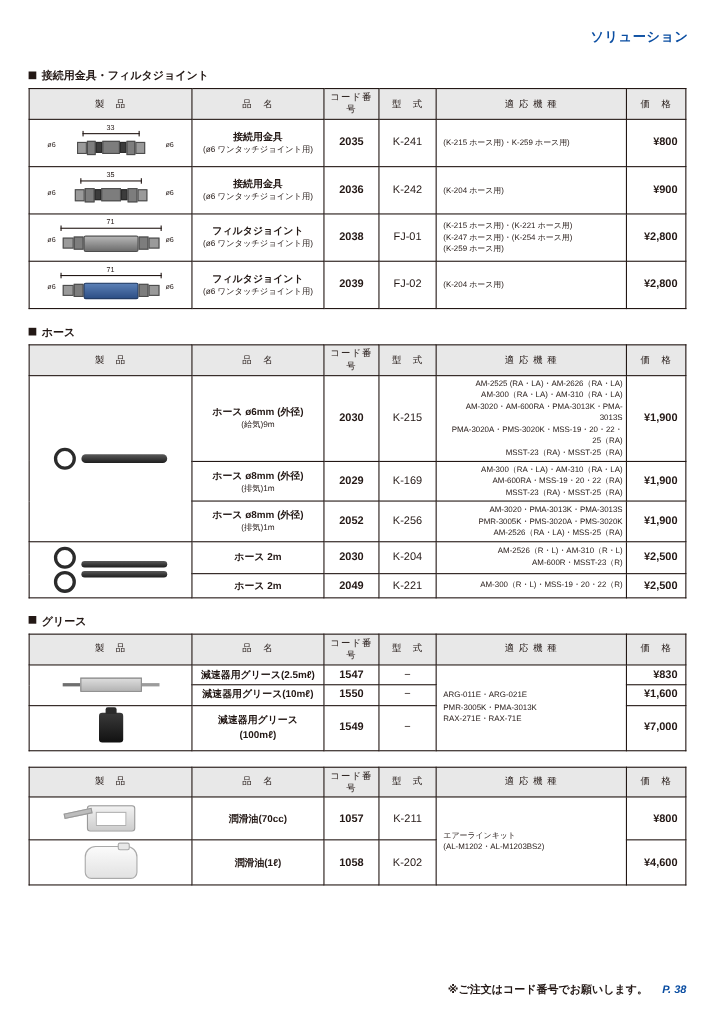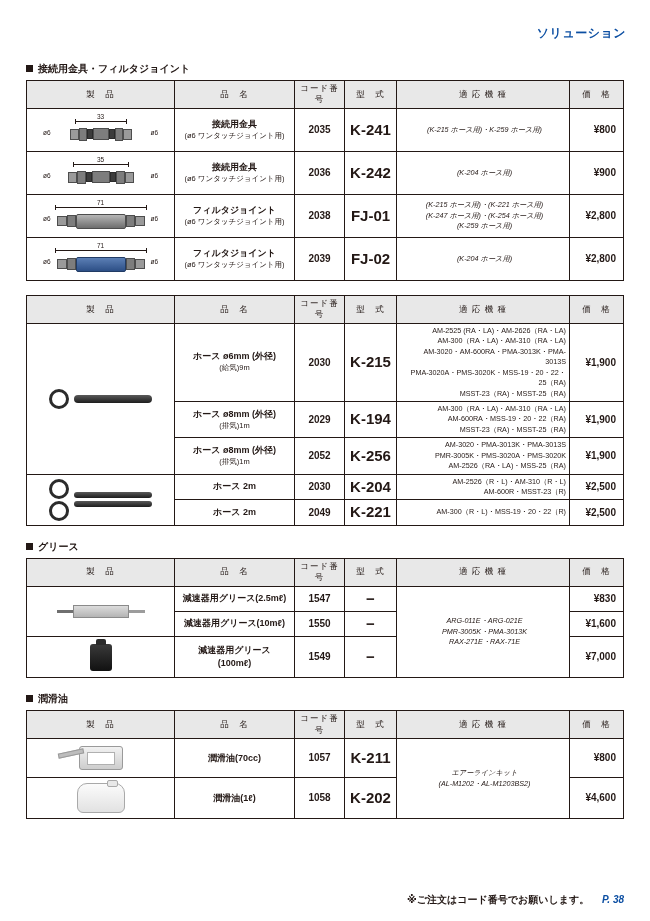--- a/index.html
+++ b/index.html
@@ -65,23 +65,23 @@
   }
   .c-prod{width:148px;}
   .c-name{width:120px;}
   .c-code{width:50px;}
   .c-type{width:52px;}
   .c-apply{width:auto;}
   .c-price{width:54px;}
   td.name{font-weight:bold;font-size:9px;line-height:1.45;}
   td.name .sub{font-weight:normal;font-size:7.5px;display:block;}
   td.code{font-weight:bold;font-size:10px;}
-  td.type{font-weight:bold;font-size:15px;}
+  td.type{font-weight:normal;font-size:10px;}
   td.apply{font-size:7.2px;line-height:1.45;text-align:right;padding-left:6px;}
-  td.apply.c{text-align:center;font-style:italic;}
+  td.apply.c{text-align:left;}
   td.price{font-weight:bold;font-size:10px;text-align:right;padding-right:7px;}
   td.prod{padding:4px 2px;}
   
   .fig{position:relative;height:34px;}
   .figwrap{display:flex;align-items:center;justify-content:center;height:100%;}
   .dimline{
     position:absolute;left:50%;transform:translateX(-50%);
     top:0;font-size:6.5px;color:#231815;
   }
   .dimbar{
@@ -307,20 +307,23 @@
           <td class="code">2039</td>
           <td class="type">FJ-02</td>
           <td class="apply c" style="white-space:pre-line;">(K-204 ホース用)</td>
           <td class="price">¥2,800</td>
         </tr>
       </tbody>
     </table>
   </div>
 
   <div class="section">
+    <div class="section-title">
+      <span class="sq"></span><span>ホース</span>
+    </div>
     <table>
       <colgroup>
         <col class="c-prod">
           <col class="c-name">
           <col class="c-code">
           <col class="c-type">
           <col class="c-apply">
           <col class="c-price">
       </colgroup>
       <thead>
@@ -353,21 +356,21 @@
 PMA-3020A・PMS-3020K・MSS-19・20・22・25（RA)
 MSST-23（RA)・MSST-25（RA)</td>
           <td class="price">¥1,900</td>
         </tr>
         <tr>
           <td class="name">
             <span>ホース ø8mm (外径)</span>
             <span class="sub">(排気)1m</span>
           </td>
           <td class="code">2029</td>
-          <td class="type">K-194</td>
+          <td class="type">K-169</td>
           <td class="apply" style="white-space:pre-line;">AM-300（RA・LA)・AM-310（RA・LA)
 AM-600RA・MSS-19・20・22（RA)
 MSST-23（RA)・MSST-25（RA)</td>
           <td class="price">¥1,900</td>
         </tr>
         <tr>
           <td class="name">
             <span>ホース ø8mm (外径)</span>
             <span class="sub">(排気)1m</span>
           </td>
@@ -477,23 +480,20 @@
           </td>
           <td class="code">1549</td>
           <td class="type">−</td>
           <td class="price">¥7,000</td>
         </tr>
       </tbody>
     </table>
   </div>
 
   <div class="section">
-    <div class="section-title">
-      <span class="sq"></span><span>潤滑油</span>
-    </div>
     <table>
       <colgroup>
         <col class="c-prod">
           <col class="c-name">
           <col class="c-code">
           <col class="c-type">
           <col class="c-apply">
           <col class="c-price">
       </colgroup>
       <thead>

